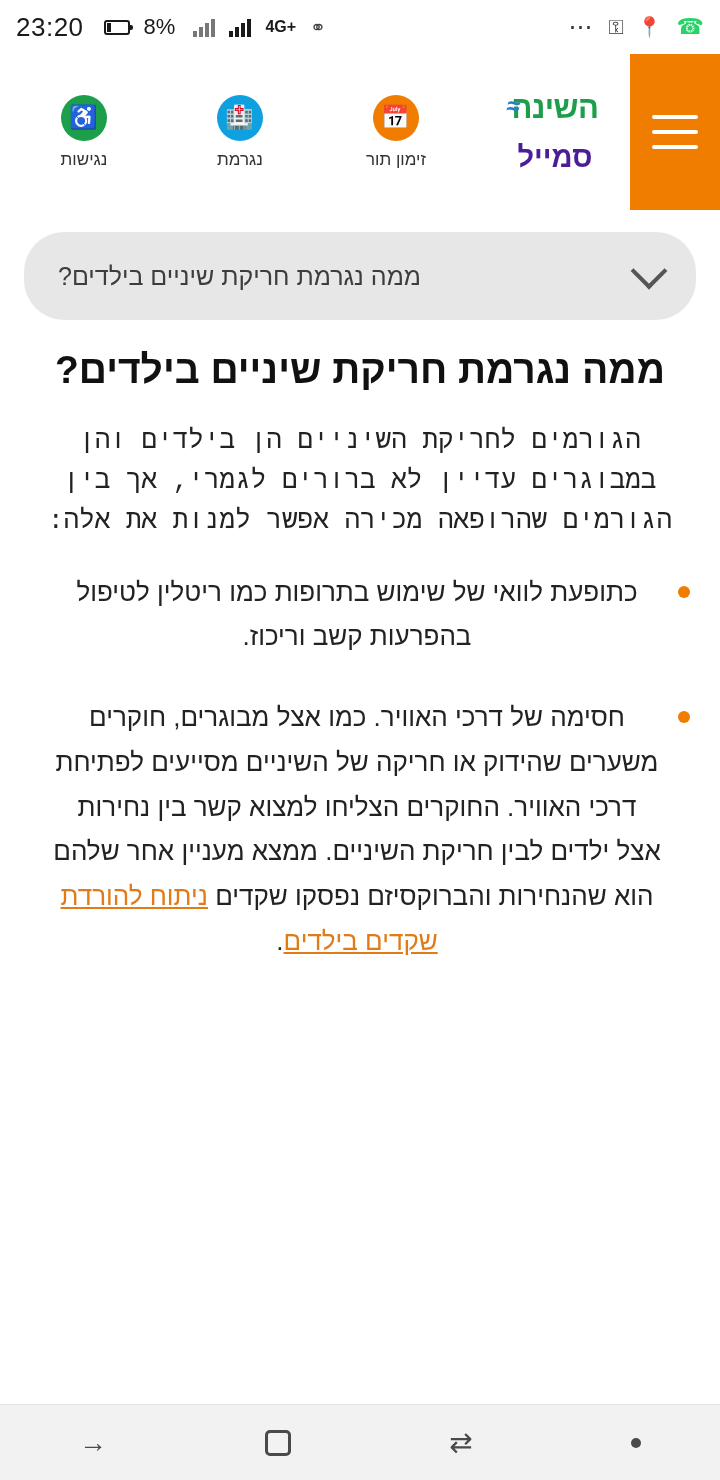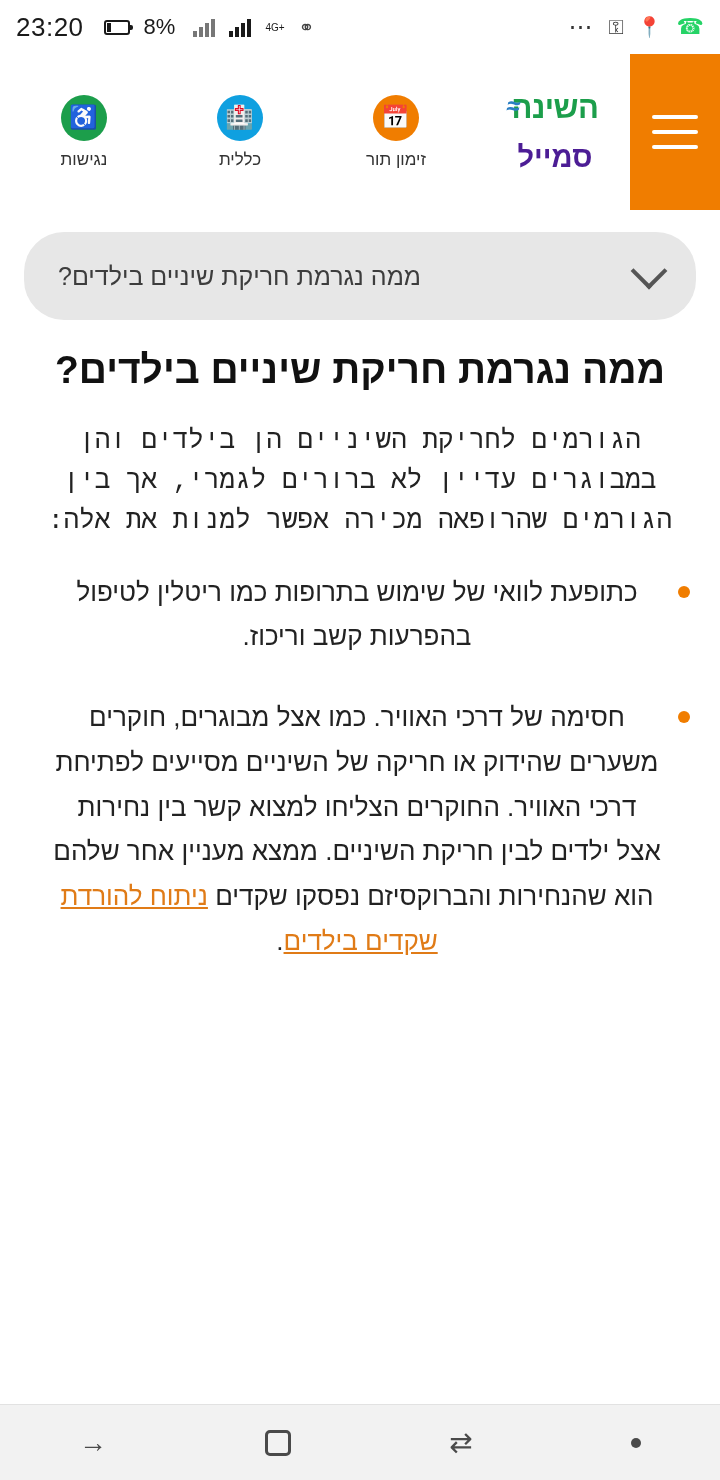--- a/index.html
+++ b/index.html
@@ -49,21 +49,21 @@
   .sb-signal i:nth-child(1) { height: 6px; }
   .sb-signal i:nth-child(2) { height: 10px; }
   .sb-signal i:nth-child(3) { height: 14px; }
   .sb-signal i:nth-child(4) { height: 18px; }
   .sb-signal2 { display: flex; align-items: flex-end; gap: 2px; height: 20px; }
   .sb-signal2 i { width: 4px; background: #1a1a1a; display: block; }
   .sb-signal2 i:nth-child(1) { height: 6px; }
   .sb-signal2 i:nth-child(2) { height: 10px; }
   .sb-signal2 i:nth-child(3) { height: 14px; }
   .sb-signal2 i:nth-child(4) { height: 18px; }
-  .sb-4g { font-size: 10px; color: #1a1a1a; font-weight: 400; text-align: center; }
+  .sb-4g { font-size: 16px; color: #1a1a1a; font-weight: 700; text-align: center; }
   .sb-share { font-size: 19px; color: #444; }
   .sb-right-group {
     margin-left: auto;
     display: flex; align-items: center; gap: 14px;
   }
   .sb-dots { font-size: 24px; color: #333; letter-spacing: 2px; line-height: 10px; }
   .sb-ico { font-size: 20px; color: #333; }
   .sb-ico.wa { color: #25d366; font-size: 22px; }
 
   
@@ -264,21 +264,21 @@
         <div class="l2">סמייל</div>
       </div>
     </div>
     <div class="navitems">
       <div class="navitem">
         <div class="circ c-orange">📅</div>
         <div class="lbl">זימון תור</div>
       </div>
       <div class="navitem">
         <div class="circ c-blue">🏥</div>
-        <div class="lbl">כללית</div>
+        <div class="lbl">נגרמת</div>
       </div>
       <div class="navitem">
         <div class="circ c-green">♿</div>
         <div class="lbl">נגישות</div>
       </div>
     </div>
   </div>
 
   <div class="pill-wrap">
     <div class="pill">

